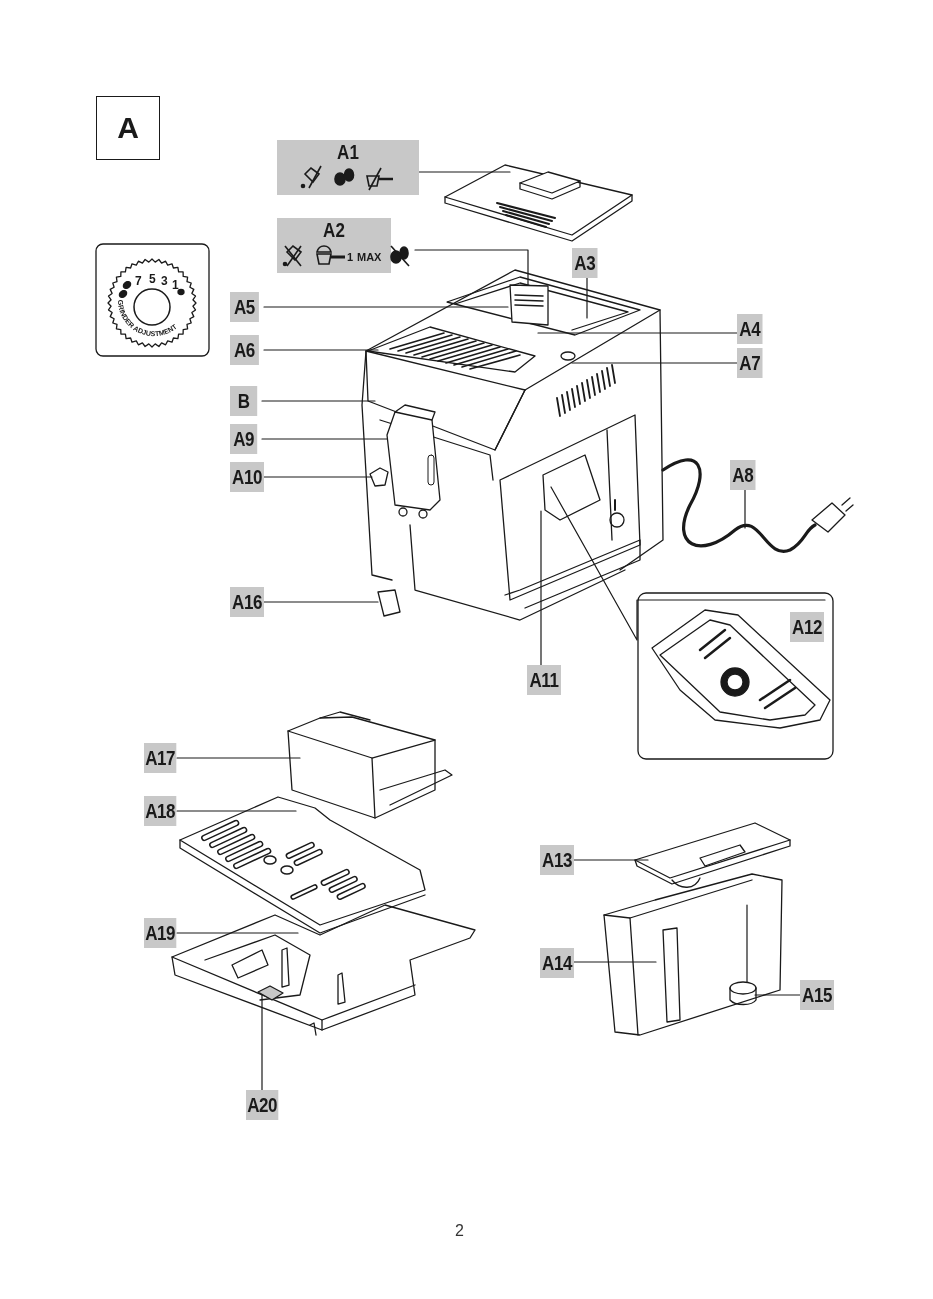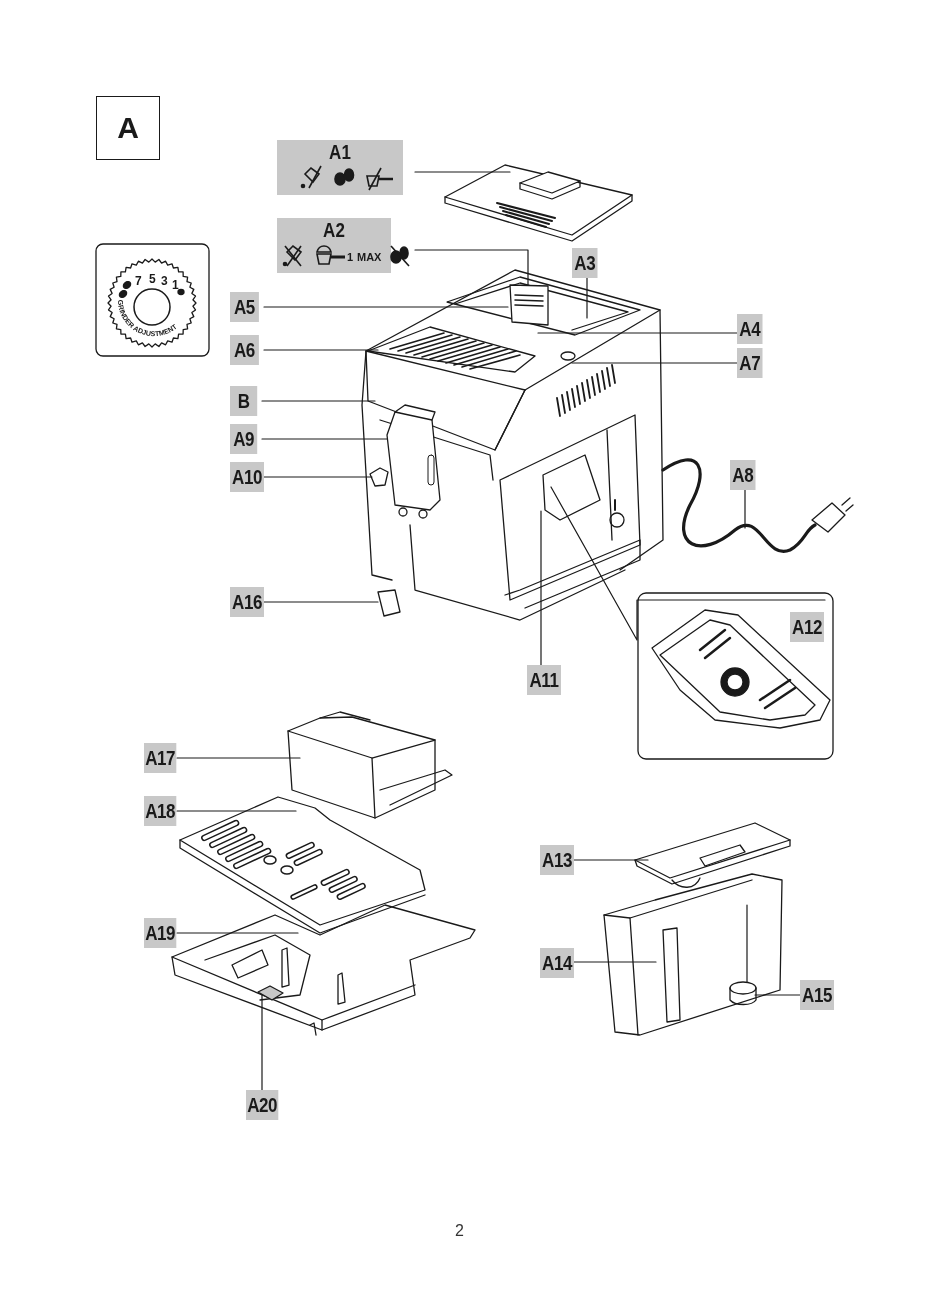--- a/index.html
+++ b/index.html
@@ -214,21 +214,21 @@
     <g>
       <path d="M604,915 L655,900 L752,874 L782,880 L780,990 L640,1035 L615,1032 Z"></path>
       <path d="M604,915 L630,918 L638,1035"></path>
       <path d="M630,918 L752,880"></path>
       <path d="M663,930 L677,928 L680,1020 L667,1022 Z"></path>
       <ellipse cx="743" cy="988" rx="13" ry="6" fill="#fff"></ellipse>
       <path d="M730,988 L730,1000 C735,1006 752,1006 756,1000 L756,988"></path>
     </g>
   </svg>
 
-  <div class="iconpanel" style="left:277px;top:140px;width:126px;height:55px">
+  <div class="iconpanel" style="left:277px;top:140px;width:142px;height:55px">
     <div class="ptitle" style="top:1px">A1</div>
     <svg width="138" height="55" style="position:absolute;left:0;top:0" fill="none" stroke="#1a1a1a" stroke-width="1.6">
       <g transform="translate(24,26)">
         <path d="M4,8 L10,2 L18,8 L12,16 Z"></path>
           <circle cx="2" cy="20" r="1.5" fill="#1a1a1a"></circle>
           <line x1="20" y1="0" x2="8" y2="22"></line>
       </g>
       <g transform="translate(56,26)">
         <ellipse cx="7" cy="13" rx="5" ry="6" fill="#1a1a1a"></ellipse>
           <ellipse cx="16" cy="9" rx="4.5" ry="6" fill="#1a1a1a"></ellipse>

